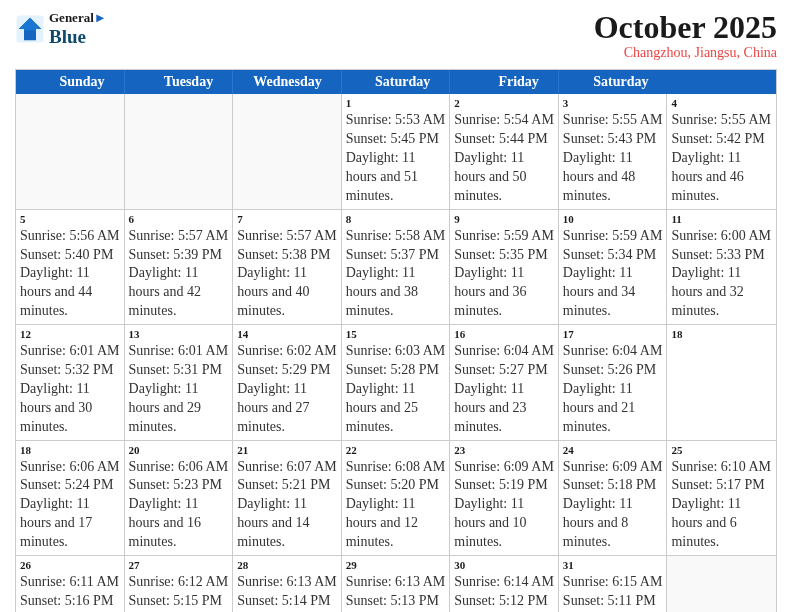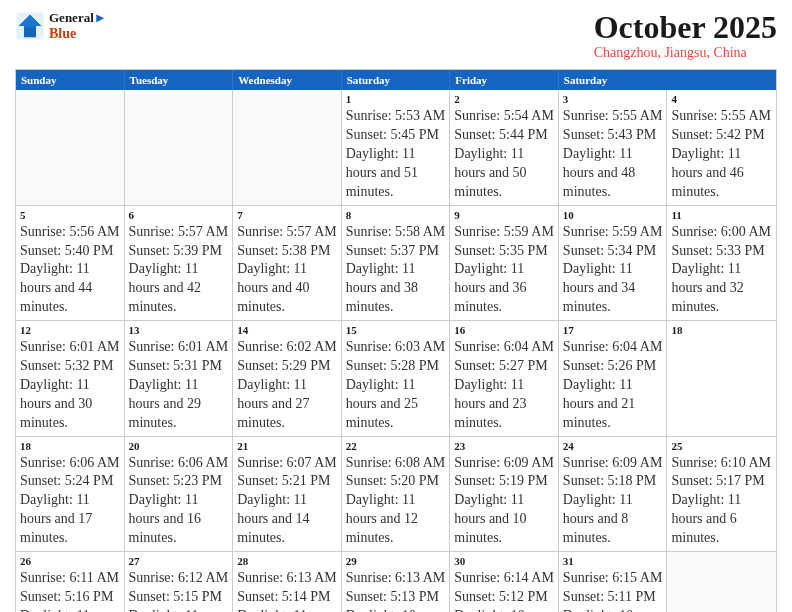--- a/index.html
+++ b/index.html
@@ -27,21 +27,21 @@
     .logo {
       display: flex;
       align-items: center;
       gap: 4px;
     }
     .logo-icon {
       width: 30px;
       height: 30px;
     }
     .title-block {
-      text-align: left;
+      text-align: right;
     }
     .month-title {
       font-size: 32px;
       font-weight: bold;
       color: #1a1a1a;
       line-height: 1.1;
     }
     .location {
       font-size: 14px;
       color: #ef4444;
@@ -52,24 +52,24 @@
       flex-direction: column;
       border: 1px solid #ccc;
     }
     .cal-header {
       display: grid;
       grid-template-columns: repeat(7, 1fr);
       background: #1565c0;
     }
     .cal-header-cell {
       color: #fff;
-      font-size: 11px;
+      font-size: 14px;
       font-weight: bold;
-      padding: 4px 5px;
-      text-align: left;
+      padding: 4px 19px;
+      text-align: right;
       border-right: 1px solid #2a75d0;
     }
     .cal-header-cell:last-child { border-right: none; }
     .cal-body {
       flex: 1;
       display: flex;
       flex-direction: column;
     }
     .cal-row {
       display: grid;
@@ -108,21 +108,21 @@
 <div class="page">
   <div class="header">
     <div class="logo">
       <svg class="logo-icon" viewBox="0 0 40 40">
         <rect x="2" y="2" width="36" height="36" rx="4" fill="#e3f2fd"></rect>
         <polygon points="20,5 35,20 28,20 28,35 12,35 12,20 5,20" fill="#1565c0"></polygon>
         <polygon points="20,5 35,20 28,20 28,22 12,22 12,20 5,20" fill="#1976d2"></polygon>
       </svg>
       <div>
         <div style="font-size:13px;font-weight:bold;color:#1a1a1a;">General<span style="color:#1565c0;">►</span></div>
-        <div style="font-size:14px;font-weight:bold;color:#c2410c;">Blue</div>
+        <div style="font-size:19px;font-weight:bold;color:#0c4a6e;">Blue</div>
       </div>
     </div>
     <div class="title-block">
       <div class="month-title">October 2025</div>
       <div class="location">Changzhou, Jiangsu, China</div>
     </div>
   </div>
 
   <div class="calendar">
     <div class="cal-header">

